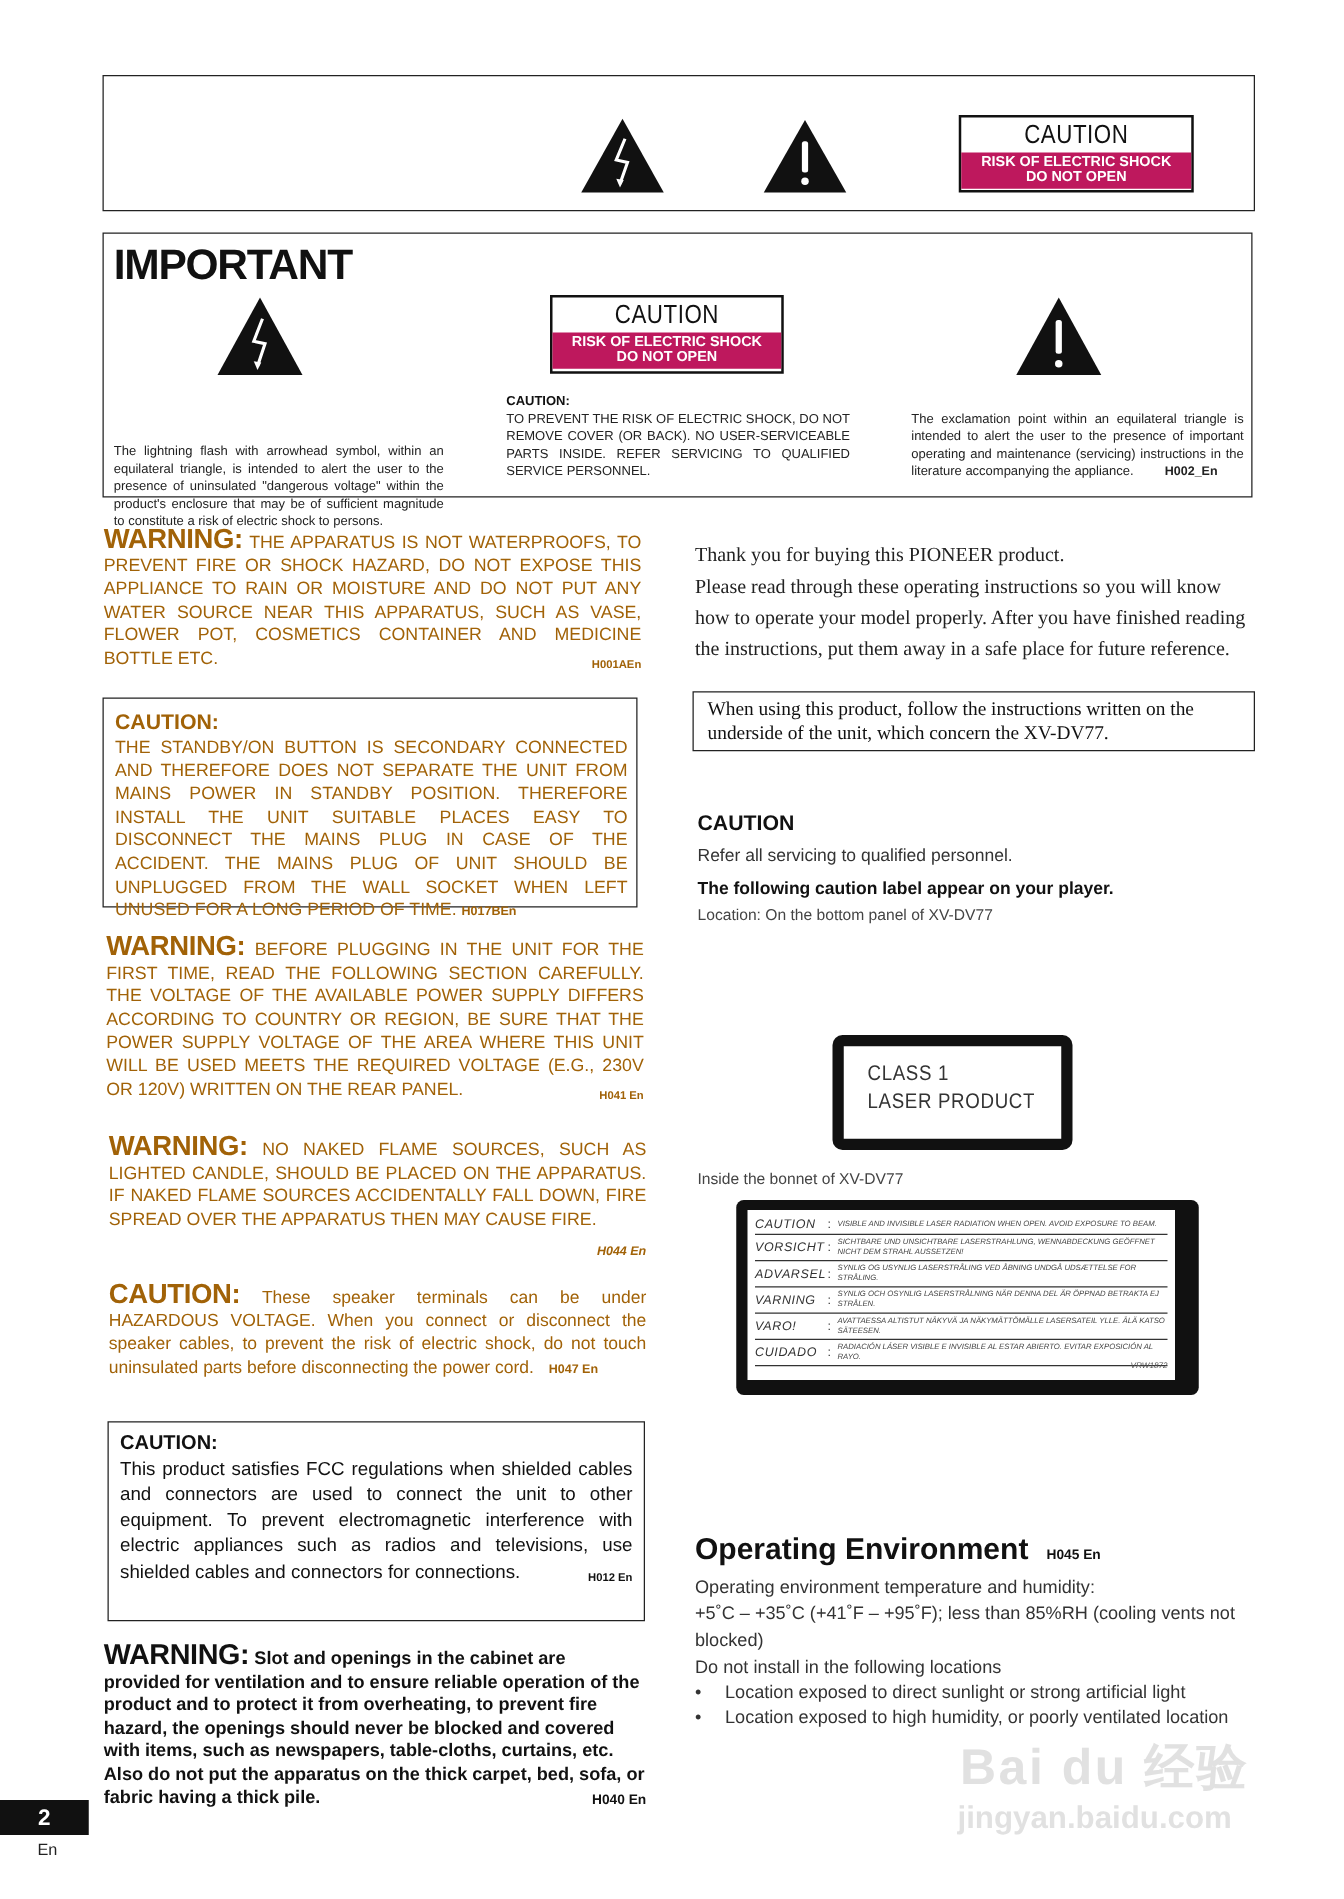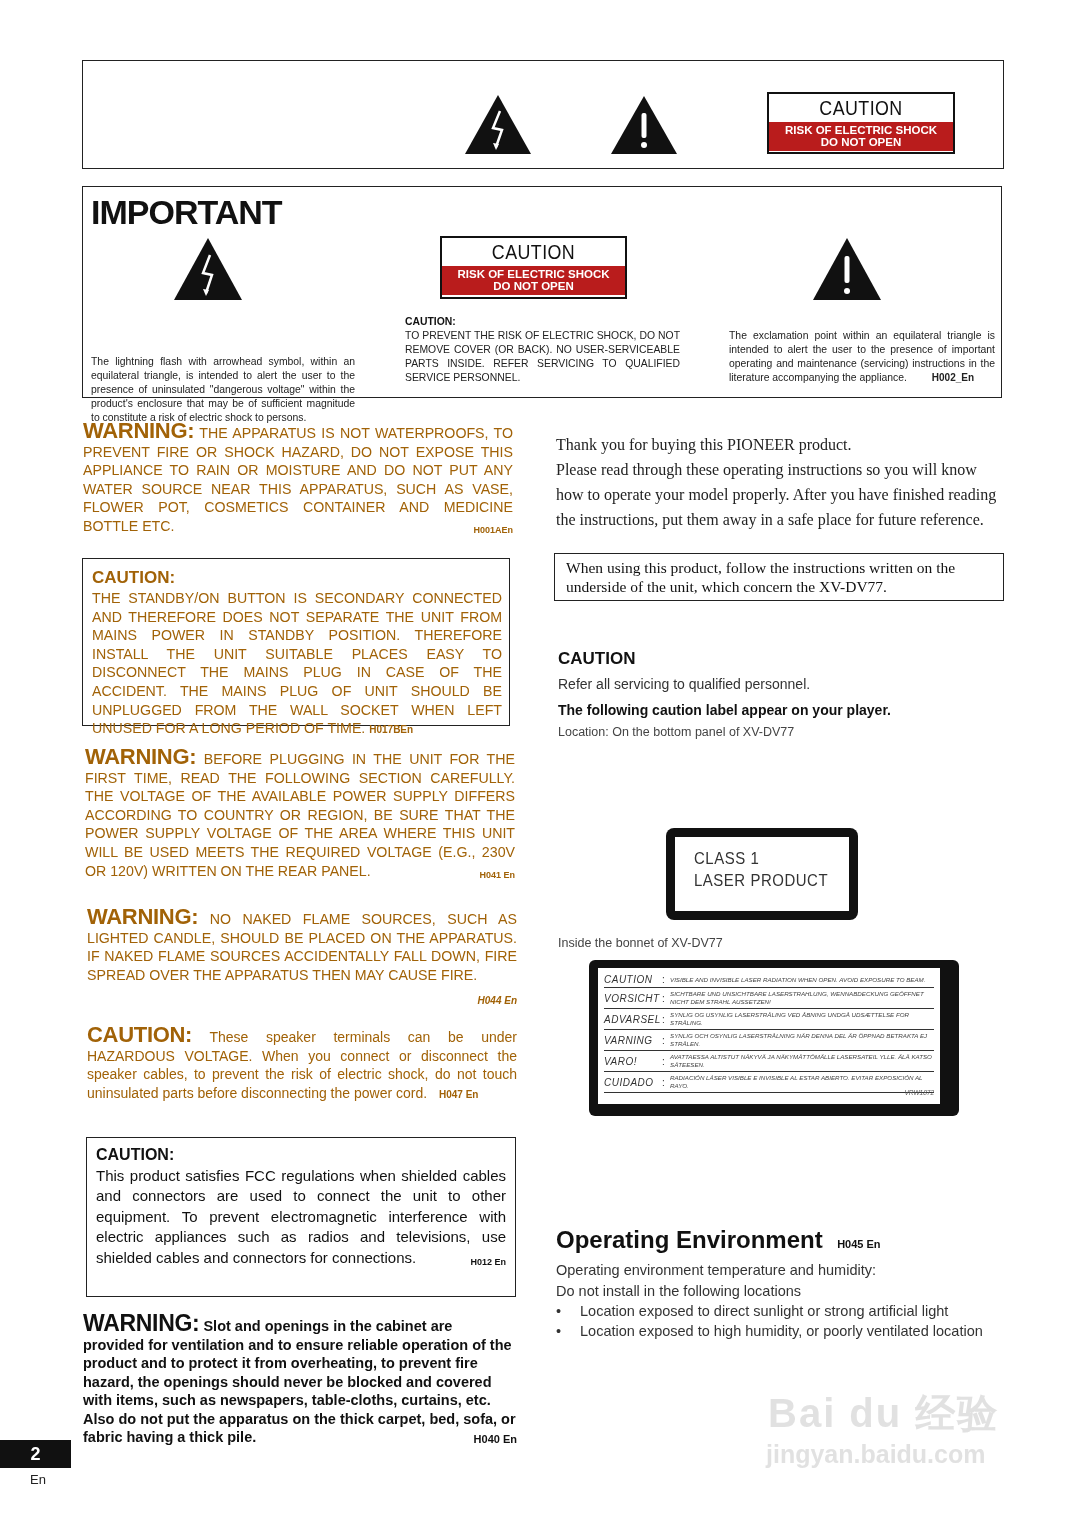--- a/index.html
+++ b/index.html
@@ -4,21 +4,21 @@
 <style>
   html, body { margin:0; padding:0; background:#fff; }
   body { width:1075px; height:1519px; position:relative; overflow:hidden; color:#111; font-family:"Liberation Sans", sans-serif; }
   .abs { position:absolute; }
   .box { position:absolute; border:1.5px solid #222; box-sizing:border-box; }
   .serif { font-family:"Liberation Serif", serif; }
   .sans { font-family:"Liberation Sans", sans-serif; }
   .tri { position:absolute; }
   .caution-label { position:absolute; border:2px solid #111; background:#fff; box-sizing:border-box; }
   .caution-label .top { text-align:center; font-family:"Liberation Sans", sans-serif; letter-spacing:0.5px; color:#111; transform:scaleX(0.85); }
-  .caution-label .bot { background:#b91c1c; color:#fff; text-align:center; font-weight:bold; font-family:"Liberation Sans", sans-serif; line-height:1.05; }
+  .caution-label .bot { background:#be185d; color:#fff; text-align:center; font-weight:bold; font-family:"Liberation Sans", sans-serif; line-height:1.05; }
   .small-body { font-size:10.4px; line-height:14px; color:#222; }
   .caps { font-size:14.2px; line-height:18.6px; text-align:justify; color:#a16207; }
   .caps .big { font-weight:bold; font-size:22px; letter-spacing:-0.3px; }
   .code { font-weight:bold; font-size:9px; float:right; margin-top:4px; }
   .code-inline { font-weight:bold; font-size:10px;margin-top:36px; }
   .laser-row { display:flex; border-bottom:1px solid #333; padding:2px 0; align-items:center; }
   .laser-row:last-child { border-bottom:none; }
   .laser-row .lang { font-style:italic; font-size:10px; width:58px; color:#333; letter-spacing:0.5px; }
   .laser-row .colon { width:8px; font-size:10px; color:#333; }
   .laser-row .txt { font-style:italic; font-size:6.2px; line-height:8px; color:#444; flex:1; }
@@ -189,20 +189,21 @@
     <div style="text-align:right;font-style:italic;font-size:6.5px;color:#555;margin-top:-4px;">VRW1872</div>
   </div>
 </div>
 
 <div class="abs" style="left:556px;top:1224px;width:450px;color:#333;">
   <div style="line-height:32px;">
     <span style="font-weight:bold;font-size:24px;color:#111;">Operating Environment</span>
     <span style="font-weight:bold;font-size:11px;color:#111;margin-left:10px;">H045 En</span>
   </div>
   <div style="font-size:14.5px;line-height:21px;">Operating environment temperature and humidity:</div>
+  <div style="font-size:14.5px;line-height:21.5px;">+5˚C – +35˚C (+41˚F – +95˚F); less than 85%RH (cooling vents not blocked)</div>
   <div style="font-size:14.5px;line-height:20px;">Do not install in the following locations</div>
   <div style="display:flex;font-size:14.5px;line-height:20px;">
     <span style="width:24px;">•</span>
     <span style="flex:1;">Location exposed to direct sunlight or strong artificial light</span>
   </div>
   <div style="display:flex;font-size:14.5px;line-height:20px;">
     <span style="width:24px;">•</span>
     <span style="flex:1;">Location exposed to high humidity, or poorly ventilated location</span>
   </div>
 </div>

